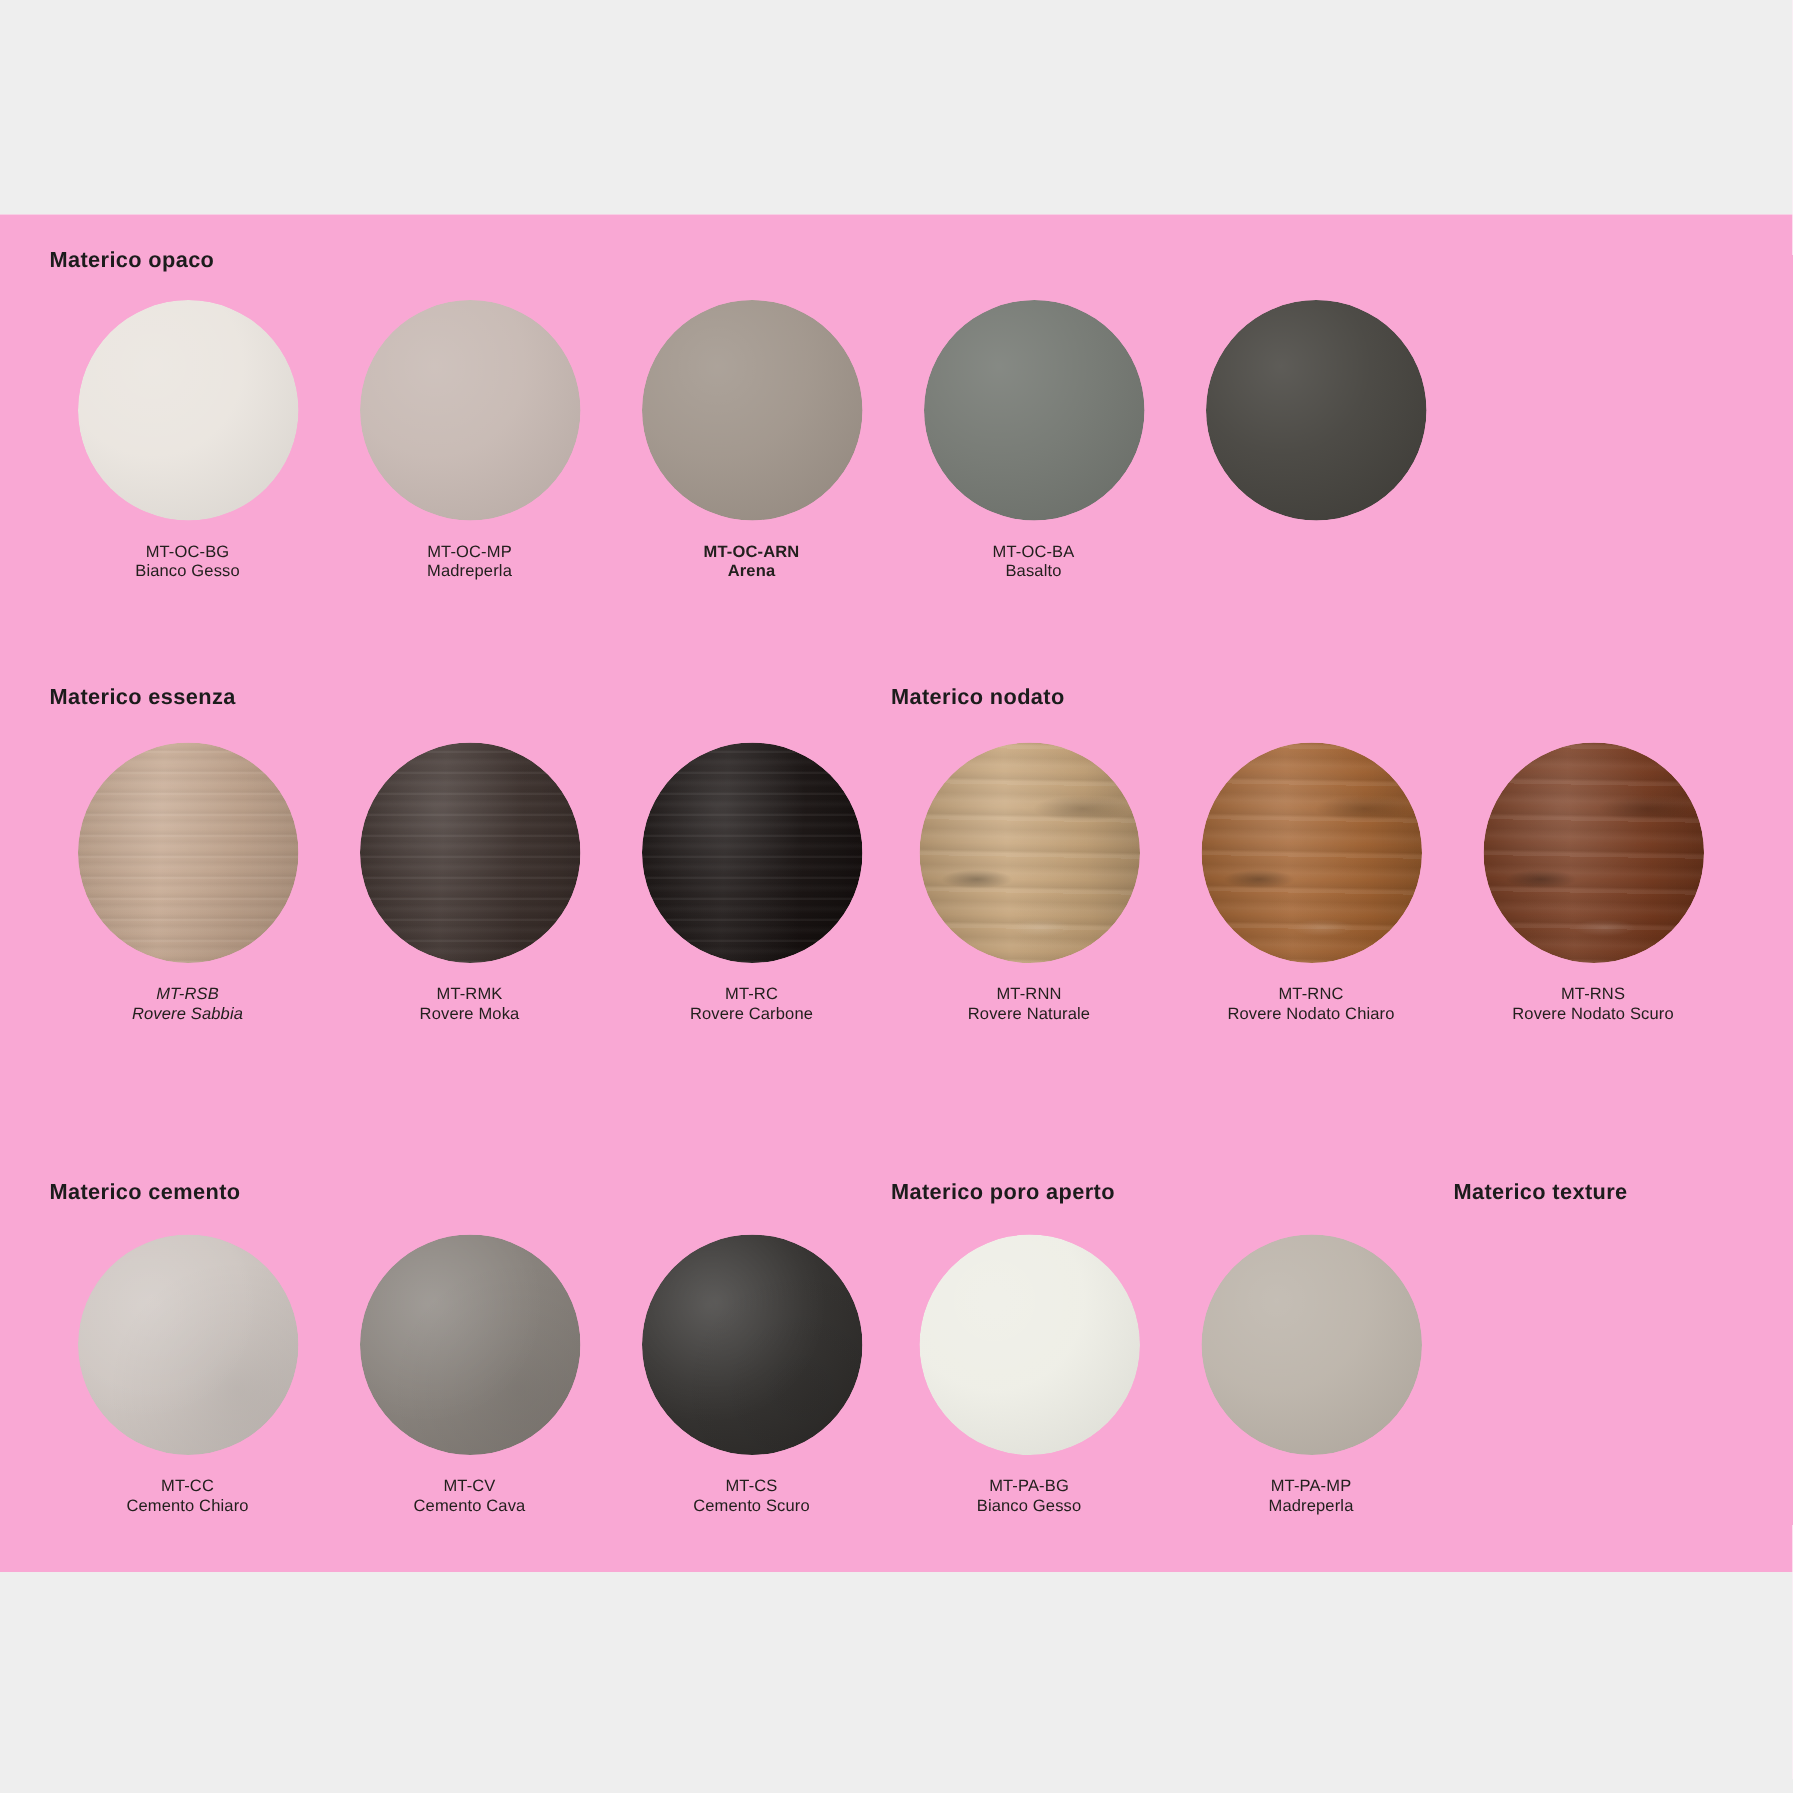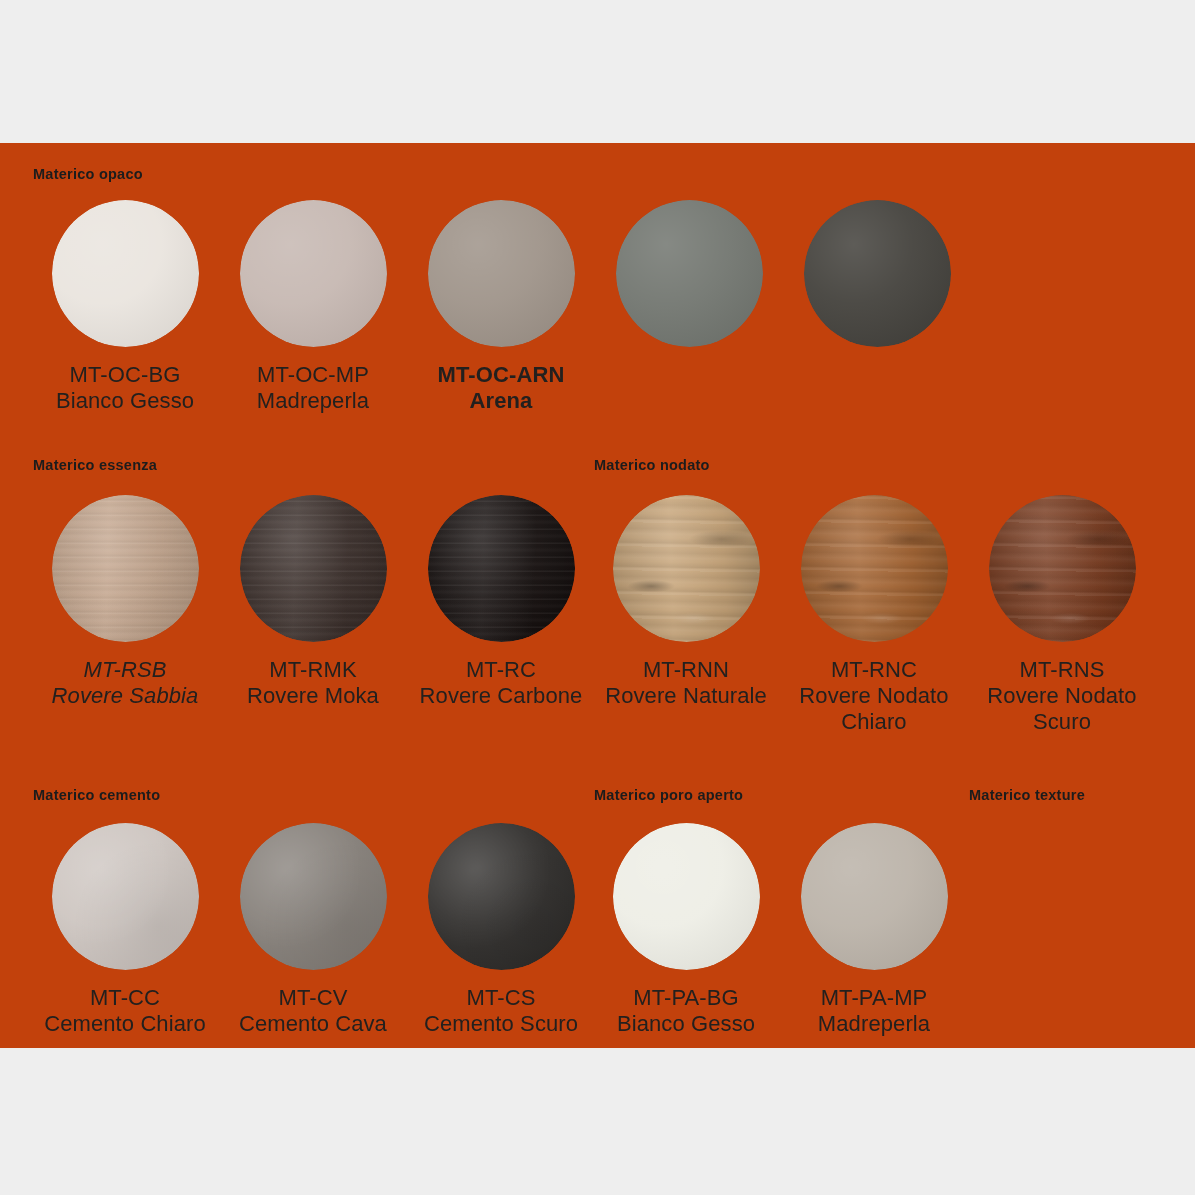--- a/index.html
+++ b/index.html
@@ -29,21 +29,21 @@
   }
   .band-top { top: 0; height: 143px; }
   .band-bottom { top: 1048px; height: 147px; }
 
   .sheet {
     position: absolute;
     left: 0;
     top: 143px;
     width: 1195px;
     height: 905px;
-    background: #c2410c;
+    background: #f9a8d4;
   }
 
   
   .row {
     position: absolute;
     left: 0;
     width: 1195px;
   }
   .row-1 { top: 0px; height: 295px; }
   .row-2 { top: 295px; height: 315px; }
@@ -92,21 +92,21 @@
     background: radial-gradient(circle at 34% 30%,
                 rgba(255,255,255,0.13) 0%,
                 rgba(255,255,255,0.04) 42%,
                 rgba(0,0,0,0.05) 78%,
                 rgba(0,0,0,0.10) 100%);
   }
 
   .labels {
     margin-top: 14px;
     font-family: "Liberation Sans", sans-serif;
-    font-size: 22px;
+    font-size: 11px;
     line-height: 1.18;
     color: #23201e;
     letter-spacing: 0.1px;
   }
   .code { display: block; }
   .name { display: block; }
 </style>
 </head>
 <body>
 
@@ -154,20 +154,24 @@
             <span class="name">Arena</span>
           </div>
         </div>
         <div class="swatch" style="left: 595px; top: 55px;">
           <div class="disc-wrap">
             <div class="disc">
               <div class="grain" style="background:#747872;"></div>
               <div class="shade"></div>
             </div>
           </div>
+          <div class="labels">
+            <span class="code">MT-OC-BA</span>
+            <span class="name">Basalto</span>
+          </div>
         </div>
         <div class="swatch" style="left: 783px; top: 55px;">
           <div class="disc-wrap">
             <div class="disc">
               <div class="grain" style="background:#46443f;"></div>
               <div class="shade"></div>
             </div>
           </div>
         </div>
       </div>

